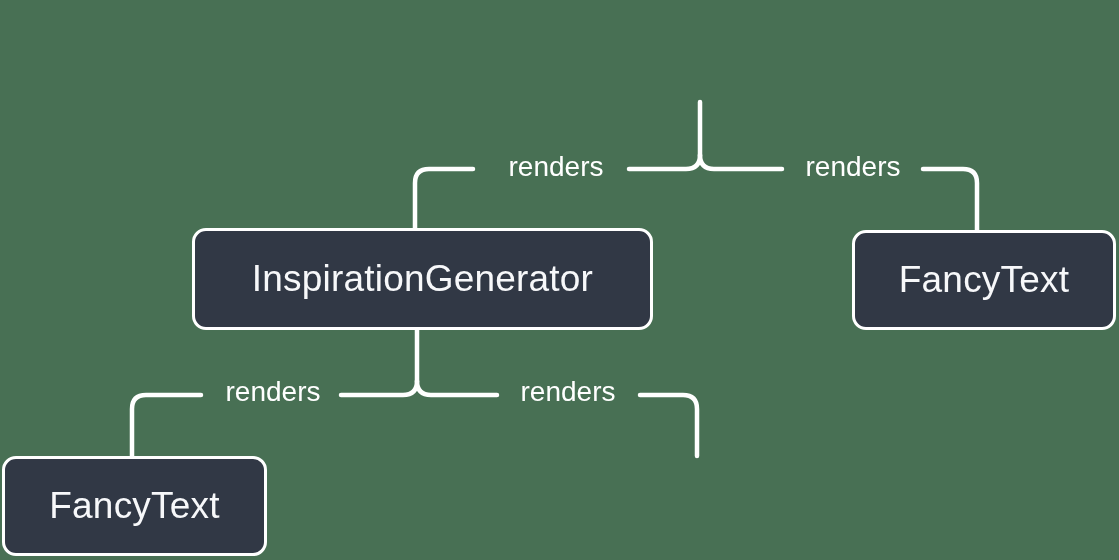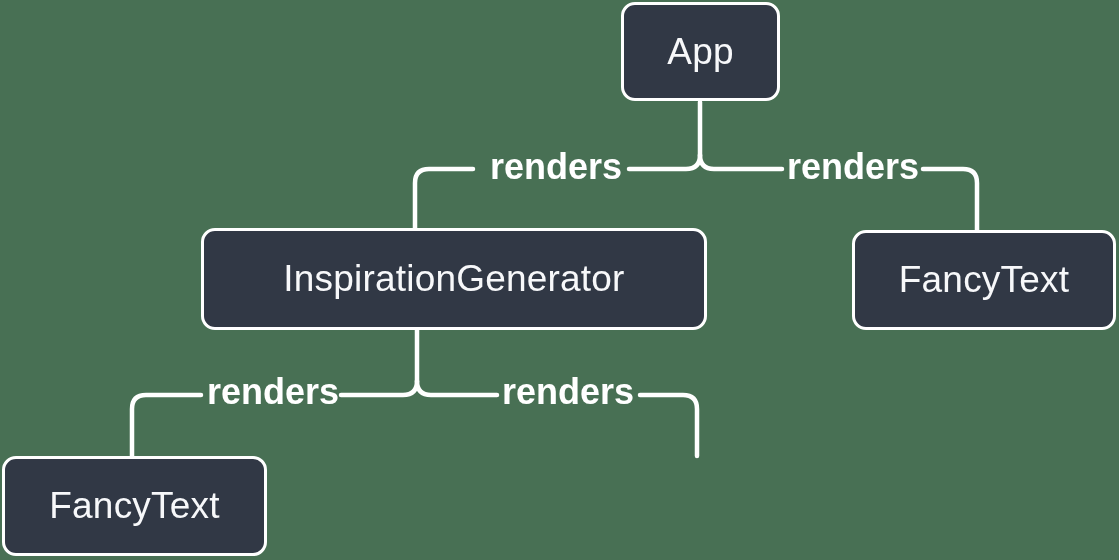--- a/index.html
+++ b/index.html
@@ -38,30 +38,30 @@
     justify-content: center;
   }
   .node span {
     color: var(--node-text, #f7f8fa);
     font-size: 37px;
     font-weight: 500;
     letter-spacing: 0.2px;
     white-space: nowrap;
   }
   .node-app                { left: 621px; top: 2px;   width: 159px; height: 99px;  }
-  .node-inspiration        { left: 201px; top: 228px; width: 506px; height: 102px; }
+  .node-inspiration        { left: 192px; top: 228px; width: 461px; height: 102px; }
   .node-fancy-top-right    { left: 852px; top: 230px; width: 264px; height: 100px; }
   .node-fancy-bottom-left  { left: 2px;   top: 456px; width: 265px; height: 100px; }
   .node-copyright          { left: 567px; top: 456px; width: 266px; height: 100px; }
   .edge-label {
     position: absolute;
     transform: translate(-50%, -50%);
     color: var(--edge-label-text, #ffffff);
-    font-size: 36px;
-    font-weight: 700;
+    font-size: 28px;
+    font-weight: 400;
     white-space: nowrap;
   }
   .edge-label-tl { left: 556px; top: 167px; }
   .edge-label-tr { left: 853px; top: 167px; }
   .edge-label-bl { left: 273px; top: 392px; }
   .edge-label-br { left: 568px; top: 392px; }
 </style>
 </head>
 <body>
 
@@ -75,23 +75,20 @@
     <path d="M700 155 Q700 169 714 169 L782 169"></path>
     <path d="M923 169 L963 169 Q977 169 977 183 L977 230"></path>
 
     <path d="M417 330 L417 381"></path>
     <path d="M417 381 Q417 395 403 395 L341 395"></path>
     <path d="M201 395 L146 395 Q132 395 132 409 L132 456"></path>
     <path d="M417 381 Q417 395 431 395 L497 395"></path>
     <path d="M640 395 L683 395 Q697 395 697 409 L697 456"></path>
   </svg>
 
-  <div class="node node-app">
-    <span>App</span>
-  </div>
 
   <div class="node node-inspiration">
     <span>InspirationGenerator</span>
   </div>
 
   <div class="node node-fancy-top-right">
     <span>FancyText</span>
   </div>
 
   <div class="node node-fancy-bottom-left">

